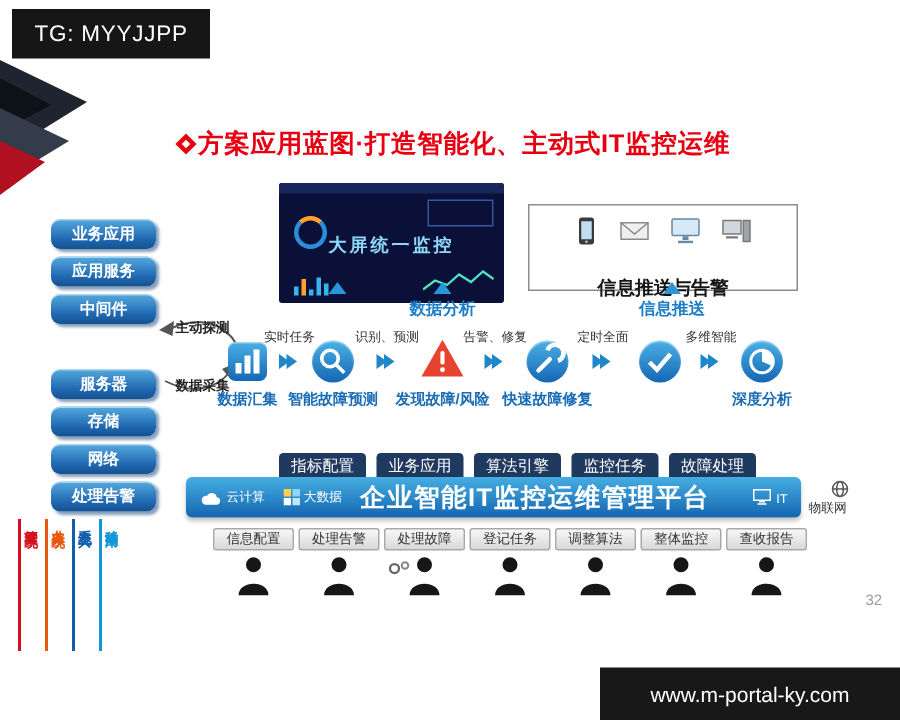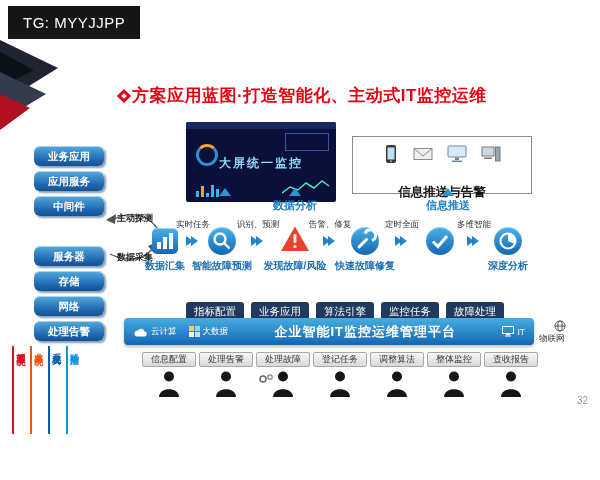--- a/index.html
+++ b/index.html
@@ -88,41 +88,42 @@
   
   .module{position:absolute;top:302px;width:58px;height:19px;background:#20395f;color:#fff;
           font-size:10.5px;text-align:center;line-height:19px;border-radius:3px;}
   #m0{left:186px}#m1{left:251px}#m2{left:316px}#m3{left:381px}#m4{left:446px}
 
   
   .platform{position:absolute;left:124px;top:318px;width:410px;height:27px;border-radius:4px;
           background:linear-gradient(180deg,#45aee2,#1565b0);display:flex;align-items:center;
           color:#fff;padding:0 9px;box-sizing:border-box;gap:12px;box-shadow:0 2px 3px rgba(0,0,0,.25);}
   .badge{display:flex;align-items:center;gap:3px;font-size:8.5px;white-space:nowrap;}
-  .pf-title{flex:1;text-align:center;font-size:13px;font-weight:bold;letter-spacing:1px;}
+  .pf-title{flex:1;text-align:left;font-size:17px;font-weight:bold;letter-spacing:1px;}
   .iot{position:absolute;left:539px;top:320px;width:42px;text-align:left;font-size:8.5px;color:#333;}
   .iot svg{display:block;margin:0 auto 1px;}
 
   
   .role{position:absolute;top:352px;width:54px;height:15px;background:linear-gradient(180deg,#f7f7f7,#d9d9d9);
         border:1px solid #a8a8a8;box-sizing:border-box;font-size:9px;color:#333;text-align:center;
         line-height:13px;border-radius:2px;}
   #r0{left:142px}#r1{left:199px}#r2{left:256px}#r3{left:313px}#r4{left:370px}#r5{left:427px}#r6{left:484px}
   .person{position:absolute;top:371px;}
   #p0{left:158px}#p1{left:215px}#p2{left:272px}#p3{left:329px}#p4{left:386px}#p5{left:443px}#p6{left:500px}
   .gears{position:absolute;left:258px;top:373px;}
 
   .pagenum{position:absolute;left:577px;top:395px;font-size:10px;color:#999;}
 </style>
 </head>
 <body>
 
 <div id="slide">
 
   <div class="wm-top">TG: MYYJJPP</div>
+  <div class="wm-bottom">www.m-portal-ky.com</div>
 
   <svg class="corner" width="80" height="105" viewBox="0 0 80 105">
     <polygon points="0,2 58,30 0,66" fill="#1f2430"></polygon>
     <polygon points="0,14 34,32 0,50" fill="#0d1118"></polygon>
     <polygon points="0,34 46,56 0,84" fill="#343b4b"></polygon>
     <polygon points="0,56 30,70 0,92" fill="#b01020"></polygon>
   </svg>
 
   <div class="title-row">
     <svg width="16" height="16" viewBox="0 0 16 16">

